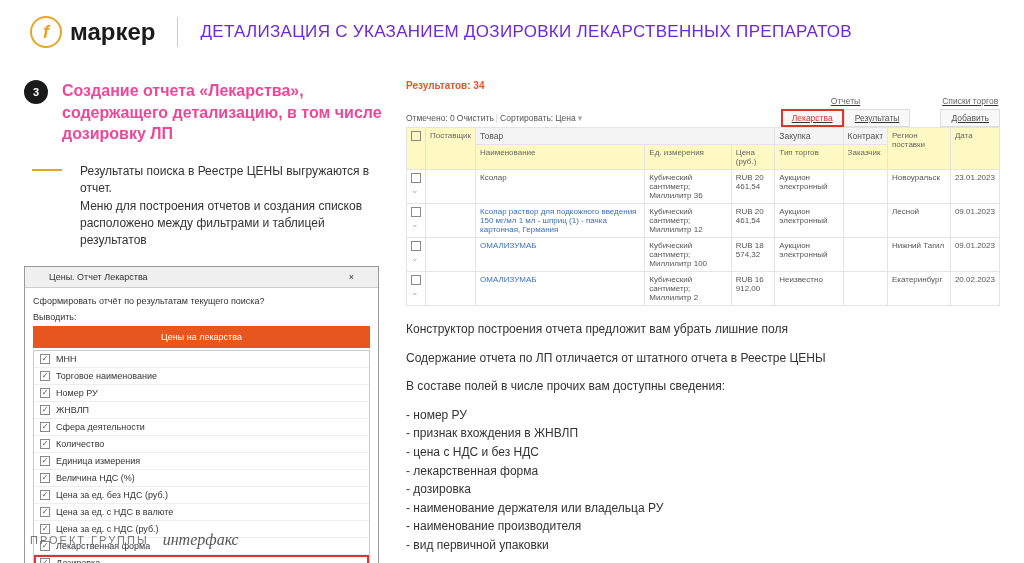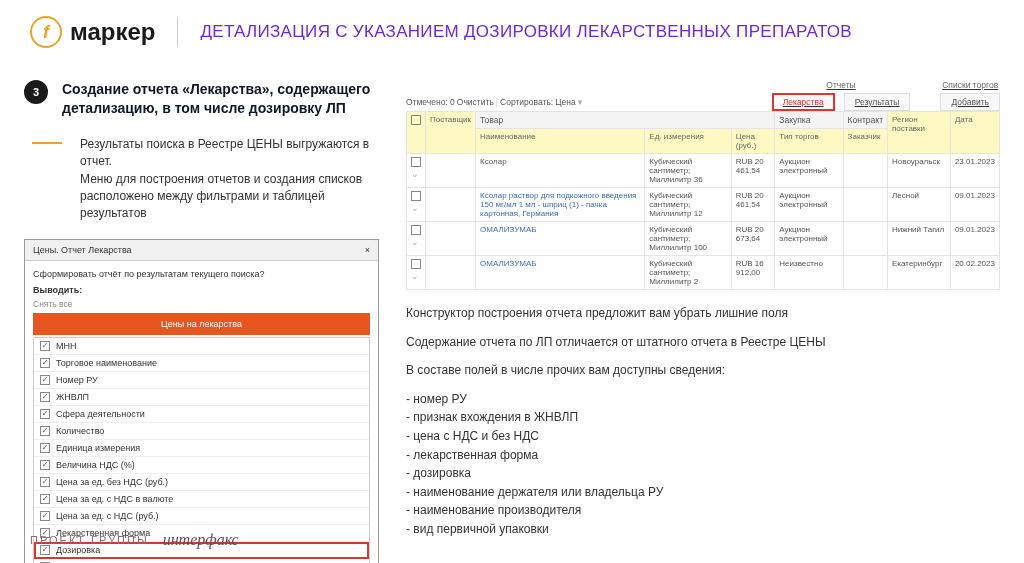--- a/index.html
+++ b/index.html
@@ -7,47 +7,47 @@
 .header { display: flex; align-items: center; padding: 16px 30px 10px; }
 .logo-wrap { display: flex; align-items: center; gap: 8px; }
 .logo-circle { width: 32px; height: 32px; border: 2px solid #e8a428; border-radius: 50%; display: flex; align-items: center; justify-content: center; color: #e8a428; font-size: 18px; font-style: italic; font-weight: bold; }
 .logo-text { font-size: 24px; font-weight: bold; color: #1a1a1a; }
 .vbar { width: 1px; height: 30px; background: #ccc; margin: 0 22px; }
 .page-title { font-size: 17px; color: #6d28d9; letter-spacing: 0.3px; }
 .content { display: flex; padding: 22px 24px 0; gap: 22px; }
 .left-col { width: 360px; flex-shrink: 0; }
 .step-row { display: flex; gap: 14px; margin-bottom: 18px; }
 .step-num { width: 24px; height: 24px; border-radius: 50%; background: #1a1a1a; color: #fff; display: flex; align-items: center; justify-content: center; font-size: 11px; font-weight: bold; flex-shrink: 0; }
-.step-title { font-size: 14px; font-weight: bold; color: #0f172a; line-height: 1.35; }
+.step-title { font-size: 16px; font-weight: bold; color: #ec4899; line-height: 1.35; }
 .step-desc { font-size: 12px; color: #333; line-height: 1.45; margin-left: 38px; margin-bottom: 16px; position: relative; padding-left: 18px; }
 .step-desc::before { content: ""; position: absolute; left: -30px; top: 6px; width: 30px; height: 2px; background: #e8a428; }
 .dialog { border: 1px solid #999; margin-left: 0; width: 355px; background: #fff; font-size: 9px; }
-.dialog-titlebar { background: #f0f0f0; padding: 5px 8px; display: flex; justify-content: space-between; border-bottom: 1px solid #ccc; }
+.dialog-titlebar { background: #f0f0f0; padding: 5px 24px; display: flex; justify-content: space-between; border-bottom: 1px solid #ccc; }
 .dialog-body { padding: 8px; }
 .dialog-q { margin-bottom: 6px; color: #333; }
-.dialog-label { font-weight: bold; margin-bottom: 4px; }
+.dialog-label { font-weight: normal; margin-bottom: 4px; }
 .unselect { font-size: 8.5px; color: #888; margin-bottom: 4px; }
 .dialog-tabs { display: flex; margin-bottom: 2px; border-radius: 6px; }
 .dtab { flex: 1; text-align: center; padding: 5px 0; border: 1px solid #ccc; font-size: 9px; }
 .dtab.active { background: #e8561f; color: #fff; border-color: #e8561f; }
 .dtab.inactive { background: #f4f4f4; color: #444; }
 .field-list { border: 1px solid #ccc; }
 .field-row { display: flex; align-items: center; padding: 3px 6px; border-bottom: 1px solid #eee; gap: 6px; }
 .field-row:last-child { border-bottom: none; }
 .field-row.highlight { outline: 2px solid #d33; outline-offset: -2px; }
 .cb { width: 10px; height: 10px; border: 1px solid #888; display: inline-flex; align-items: center; justify-content: center; font-size: 8px; color: #555; flex-shrink: 0; }
 .footer-brand { position: absolute; bottom: 14px; left: 30px; font-size: 11px; color: #777; letter-spacing: 2px; display: flex; align-items: center; gap: 14px; }
 .interfax { font-family: Georgia, serif; font-style: italic; color: #555; font-size: 16px; letter-spacing: 0; }
 .right-col { flex: 1; font-size: 9px; }
 .results-count { color: #e8561f; font-weight: bold; font-size: 10px; margin-bottom: 5px; }
 .toolbar { display: flex; align-items: center; gap: 2px; font-size: 8.5px; color: #555; margin-bottom: 4px; }
 .toolbar .sep { color: #ccc; }
 .right-tabs-wrap { display: flex; gap: 30px; align-items: flex-end; text-decoration: underline; }
 .tab-group-label { font-size: 8.5px; color: #666; text-align: center; margin-bottom: 3px; }
-.tab-group-row { display: flex; gap: 9px; }
+.tab-group-row { display: flex; }
 .tgbtn { padding: 3px 10px; font-size: 8.5px; border: 1px solid #ddd; background: #f8f8f8; color: #555; }
 .tgbtn.active { color: #d33; }
 .tgbtn.highlight { outline: 2px solid #d33; outline-offset: -2px; }
 .data-table { width: 100%; border-collapse: collapse; font-size: 8px; }
 .data-table th, .data-table td { border: 1px solid #e4e4e4; padding: 3px 4px; text-align: left; vertical-align: top; color: #555; }
 .data-table th { background: #fef9c3; color: #666; font-weight: normal; }
 .data-table .sup-th { background: #f4f4f4; font-weight: normal; color: #555; font-size: 8.5px; }
 .data-table .link { color: #3b6fb3; }
 .chev { color: #aaa; font-size: 9px; }
 .cbcell { width: 16px; text-align: center; }
@@ -77,21 +77,20 @@
 Меню для построения отчетов и создания списков расположено между фильтрами и таблицей результатов</div>
 
     <div class="dialog">
       <div class="dialog-titlebar">
         <span>Цены. Отчет Лекарства</span>
         <span>×</span>
       </div>
       <div class="dialog-body">
         <div class="dialog-q">Сформировать отчёт по результатам текущего поиска?</div>
         <div class="dialog-label">Выводить:</div>
-        <div class="unselect">Снять все</div>
         <div class="dialog-tabs">
           <div class="dtab active">Цены на лекарства</div>
         </div>
         <div class="field-list" id="field-list">
             <div class="field-row">
               <span class="cb">✓</span>
               <span>МНН</span>
             </div>
             <div class="field-row">
               <span class="cb">✓</span>
@@ -145,20 +144,21 @@
               <span class="cb">✓</span>
               <span>Наименование держателя или владельца</span>
             </div>
           </div>
 
       </div>
     </div>
   </div>
 
   <div class="right-col">
+    <div class="results-count">Результатов: 34</div>
 
     <div style="display:flex;justify-content:space-between;align-items:flex-end;">
       <div class="toolbar">
         <span>Отмечено: 0</span>
         <span>Очистить</span>
         <span class="sep">|</span>
         <span>Сортировать:</span>
         <span>Цена</span>
         <span class="chev">▾</span>
       </div>
@@ -219,21 +219,21 @@
             <td>Аукцион электронный</td>
             <td></td>
             <td>Лесной</td>
             <td>09.01.2023</td>
           </tr>
           <tr>
             <td class="cbcell"><span class="cb"></span> <span class="chev">⌄</span></td>
             <td></td>
             <td class="link">ОМАЛИЗУМАБ</td>
             <td>Кубический сантиметр; Миллилитр 100</td>
-            <td>RUB 20 673,64</td>
+            <td>RUB 18 574,32</td>
             <td>Аукцион электронный</td>
             <td></td>
             <td>Нижний Тагил</td>
             <td>09.01.2023</td>
           </tr>
           <tr>
             <td class="cbcell"><span class="cb"></span> <span class="chev">⌄</span></td>
             <td></td>
             <td class="link">ОМАЛИЗУМАБ</td>
             <td>Кубический сантиметр; Миллилитр 2</td>

